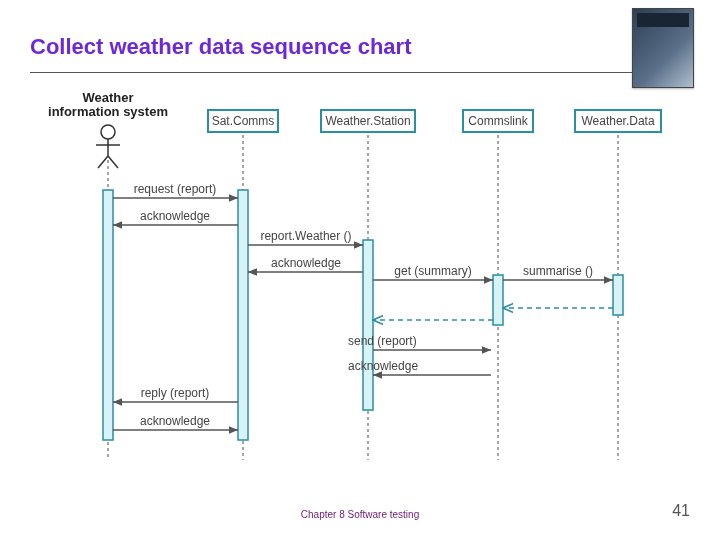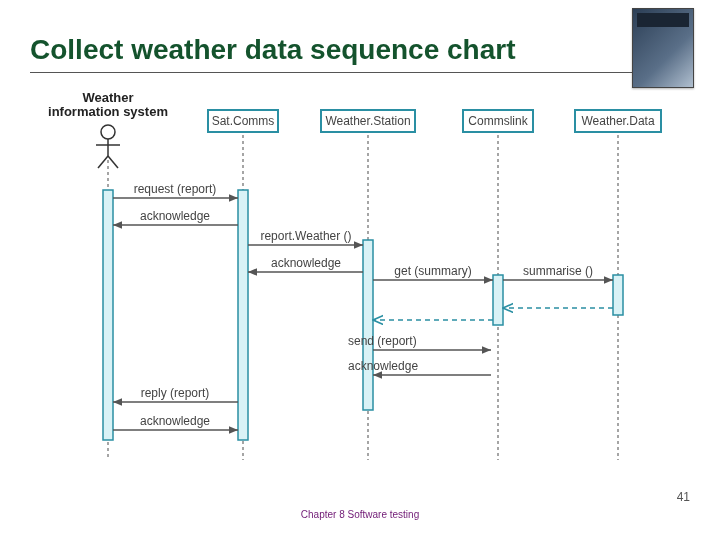--- a/index.html
+++ b/index.html
@@ -14,23 +14,23 @@
   }
   .slide {
     position: relative;
     width: 720px;
     height: 540px;
   }
   .title {
     position: absolute;
     left: 30px;
     top: 34px;
-    font-size: 28px;
+    font-size: 22px;
     font-weight: bold;
-    color: #14532d;
+    color: #6d28d9;
   }
   .hr {
     position: absolute;
     left: 30px;
     top: 72px;
     width: 660px;
     height: 0;
     border-top: 1px solid #555;
   }
   .book {
@@ -62,21 +62,21 @@
   .actorTxt { font-size: 13px; fill:#222; font-weight:bold;}
   .lifeline { stroke:#888; stroke-width:1.5; stroke-dasharray:3 3;}
   .act { fill:#d9f2f6; stroke:#2a8fa3; stroke-width:1.5;}
   .solidArrow { stroke:#555; stroke-width:1.3; fill:none; marker-end:url(#arr);}
   .dashArrow { stroke:#2a8fa3; stroke-width:1.3; fill:none; stroke-dasharray:5 4; marker-end:url(#arrTeal);}
   .footer-c {
     position:absolute; bottom:20px; left:0; width:720px; text-align:center;
     font-size:10px; color:#701a75;
   }
   .footer-r {
-    position:absolute; bottom:36px; right:30px; font-size:12px; color:#555;
+    position:absolute; bottom:20px; right:30px; font-size:16px; color:#555;
   }
 </style>
 </head>
 <body>
 
 <div class="slide">
 
   <div class="title">Collect weather data sequence chart</div>
   <div class="hr"></div>
   <div class="book"></div>

